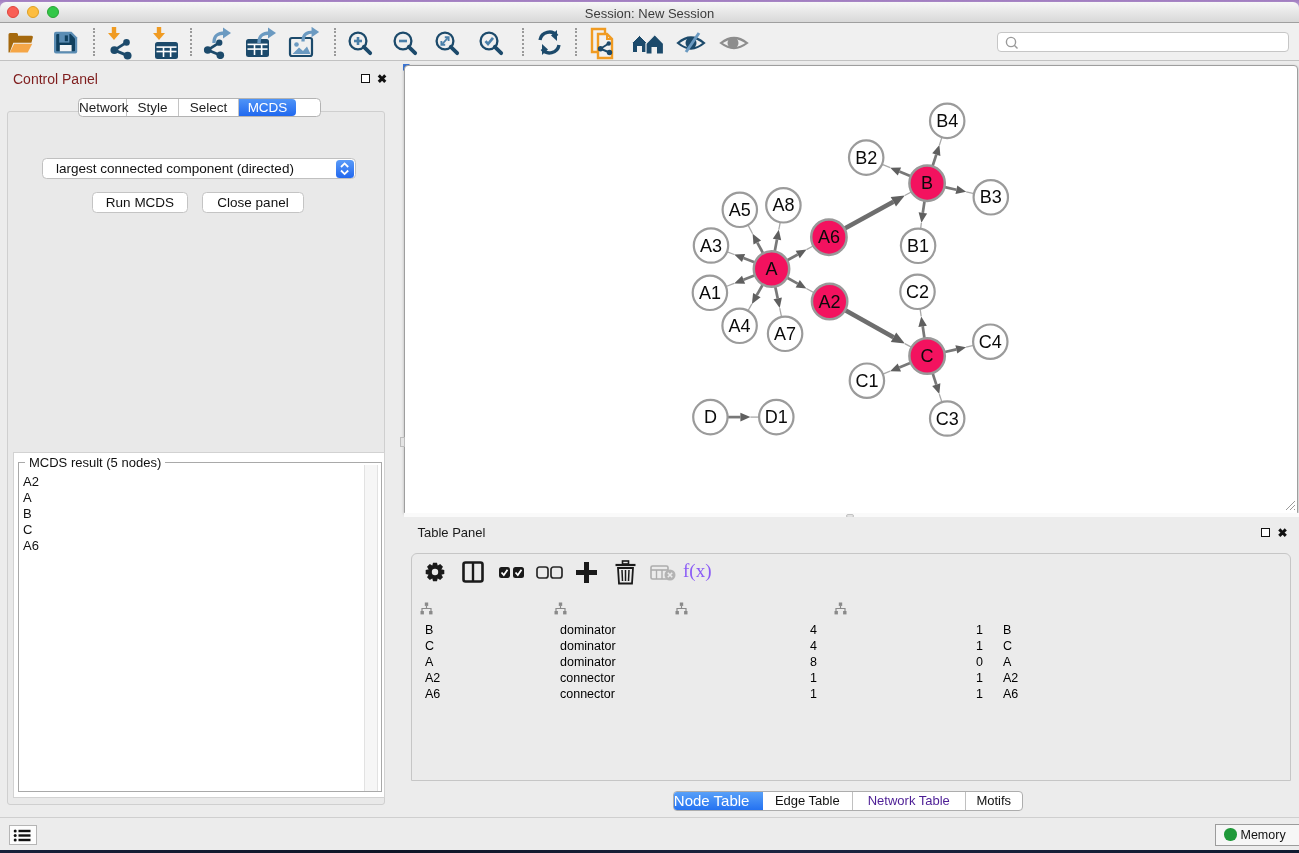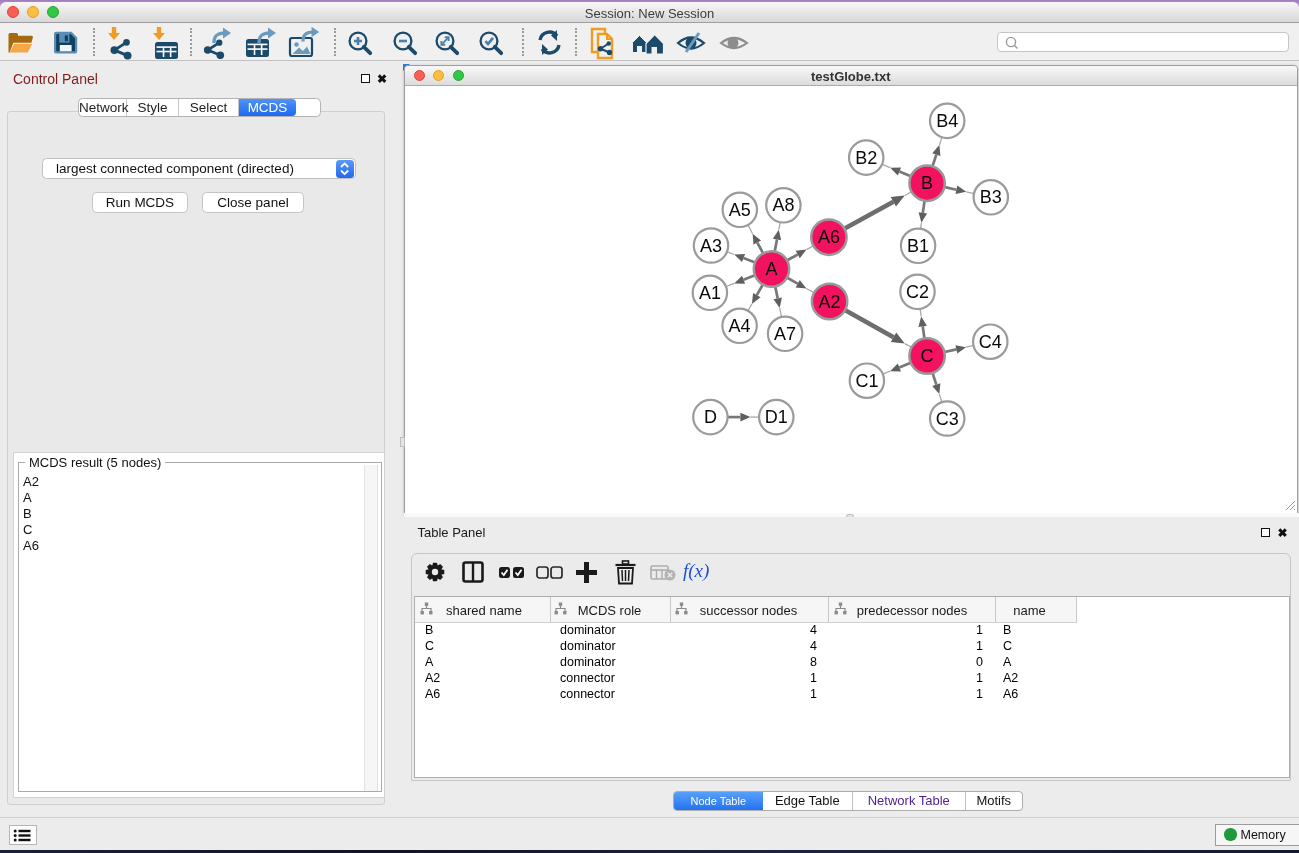--- a/index.html
+++ b/index.html
@@ -199,26 +199,20 @@
       <div class="li" style="top:59px">C</div>
       <div class="li" style="top:75px">A6</div>
       <div id="vscroll"></div>
     </div>
   </div>
 </div>
 <svg class="abs" style="left:402.8px;top:63.8px" width="7" height="7" viewBox="0 0 7 7">
     <path d="M0 0 L7 0 L0 7 Z" fill="#3b76d6"></path>
   </svg>
 <div class="abs" id="netwin">
-  <div id="nw-title">
-    <div class="tl" style="left:9px;top:4px;width:11px;height:11px;background:#f95f56;border:0.5px solid #df443c"></div>
-    <div class="tl" style="left:28.5px;top:4px;width:11px;height:11px;background:#fdbd40;border:0.5px solid #dfa023"></div>
-    <div class="tl" style="left:48px;top:4px;width:11px;height:11px;background:#33c748;border:0.5px solid #2aa334"></div>
-    <div id="nw-text">testGlobe.txt</div>
-  </div>
   <div id="canvas">
       <svg width="894.5" height="427.0" viewBox="0 0 894.5 427.0" style="position:absolute;left:0;top:0">
         <line x1="347.6" y1="146.7" x2="342.4" y2="136.9" stroke="#a8a8a8" stroke-width="1.3"></line>
         <line x1="358.5" y1="167.0" x2="352.3" y2="155.6" stroke="#787878" stroke-width="2.7"></line>
         <polygon points="347.6,146.7 356.1,153.5 348.5,157.6" fill="#5f5f5f"></polygon>
         <line x1="373.8" y1="142.7" x2="375.5" y2="134.0" stroke="#a8a8a8" stroke-width="1.3"></line>
         <line x1="369.6" y1="165.3" x2="372.0" y2="152.5" stroke="#787878" stroke-width="2.7"></line>
         <polygon points="373.8,142.7 376.2,153.3 367.8,151.7" fill="#5f5f5f"></polygon>
         <line x1="329.2" y1="167.5" x2="320.9" y2="164.3" stroke="#a8a8a8" stroke-width="1.3"></line>
         <line x1="350.7" y1="175.8" x2="338.5" y2="171.1" stroke="#787878" stroke-width="2.7"></line>
@@ -320,33 +314,20 @@
     </svg>
   <div style="position:absolute;left:-5px;top:371px;width:5px;height:10px;background:#e4e4e4;border:1px solid #bdbdbd"></div>
 </div>
 <div class="abs" style="left:403.5px;top:513px;width:895.5px;height:5.5px;background:#fafafa"></div>
 <div class="abs" style="left:846px;top:513.5px;width:8px;height:4.5px;background:#e2e2e2;border:1px solid #c2c2c2;border-radius:2px"></div>
 <div class="abs" id="tpanel">
   <div style="position:absolute;left:14px;top:8px;font-size:13px;color:#1a1a1a">Table Panel</div>
   <div class="floatbox" style="left:857px;top:10.5px"></div>
   <div class="closex" style="left:874px;top:8.5px">✖</div>
   <div id="tp-box"></div>
-  <div id="ttable">
-    <div id="thead">
-      <div class="hdiv" style="left:135px"></div>
-      <div class="hdiv" style="left:254.5px"></div>
-      <div class="hdiv" style="left:413px"></div>
-      <div class="hdiv" style="left:580px"></div>
-      <div class="hlabel" style="left:21.5px;width:95px">shared name</div>
-      <div class="hlabel" style="left:147px;width:95px">MCDS role</div>
-      <div class="hlabel" style="left:267px;width:133px">successor nodes</div>
-      <div class="hlabel" style="left:426px;width:142px">predecessor nodes</div>
-      <div class="hlabel" style="left:573.5px;width:82px">name</div>
-    </div>
-  </div>
 </div>
 <svg style="position:absolute;left:423px;top:560px" width="24" height="24" viewBox="0 0 24 24">
     <path d="M 18.21 9.23 L 21.29 10.02 L 21.29 13.98 L 18.21 14.77 L 18.35 14.43 L 19.97 17.17 L 17.17 19.97 L 14.43 18.35 L 14.77 18.21 L 13.98 21.29 L 10.02 21.29 L 9.23 18.21 L 9.57 18.35 L 6.83 19.97 L 4.03 17.17 L 5.65 14.43 L 5.79 14.77 L 2.71 13.98 L 2.71 10.02 L 5.79 9.23 L 5.65 9.57 L 4.03 6.83 L 6.83 4.03 L 9.57 5.65 L 9.23 5.79 L 10.02 2.71 L 13.98 2.71 L 14.77 5.79 L 14.43 5.65 L 17.17 4.03 L 19.97 6.83 L 18.35 9.57 Z" fill="#1a1a1a"></path>
     <circle cx="12" cy="12" r="3.2" fill="#ebebeb"></circle>
   </svg>
 <svg style="position:absolute;left:462px;top:561px" width="22" height="22" viewBox="0 0 22 22">
     <rect x="1.5" y="1.5" width="19" height="19" rx="2" fill="none" stroke="#1a1a1a" stroke-width="2.6"></rect>
     <line x1="11" y1="2" x2="11" y2="20" stroke="#1a1a1a" stroke-width="2.4"></line>
   </svg>
 <svg style="position:absolute;left:498px;top:562px" width="30" height="22" viewBox="0 0 30 22">
@@ -372,21 +353,21 @@
     <line x1="15" y1="10" x2="14.5" y2="21" stroke="#1a1a1a" stroke-width="1.5"></line>
   </svg>
 <svg style="position:absolute;left:650px;top:565px" width="26" height="16" viewBox="0 0 26 16">
     <rect x="1" y="1" width="17" height="13" rx="1.5" fill="none" stroke="#adadad" stroke-width="1.6"></rect>
     <line x1="1" y1="5" x2="18" y2="5" stroke="#adadad" stroke-width="1.6"></line>
     <line x1="6.5" y1="5" x2="6.5" y2="14" stroke="#adadad" stroke-width="1.4"></line>
     <line x1="12" y1="5" x2="12" y2="14" stroke="#adadad" stroke-width="1.4"></line>
     <circle cx="20" cy="10" r="5.5" fill="#b3b3b3"></circle>
     <path d="M17.8 7.8 L22.2 12.2 M22.2 7.8 L17.8 12.2" stroke="#ebebeb" stroke-width="1.6"></path>
   </svg>
-<div class="abs" style="left:683px;top:560px;font-family:'Liberation Serif',serif;font-style:italic;font-size:19px;color:#1d4ed8">f(x)</div>
+<div class="abs" style="left:683px;top:560px;font-family:'Liberation Serif',serif;font-size:19px;color:#8b5cf6">f(x)</div>
 <svg style="position:absolute;left:420px;top:602px" width="13" height="13" viewBox="0 0 13 13">
     <rect x="4.8" y="0.5" width="3.4" height="3.4" fill="#8a8a8a"></rect>
     <path d="M6.5 4 L6.5 6.5 M2 9 L2 6.5 L11 6.5 L11 9" stroke="#8a8a8a" stroke-width="1.2" fill="none"></path>
     <rect x="0.5" y="9" width="3.4" height="3.4" fill="#8a8a8a"></rect>
     <rect x="9.1" y="9" width="3.4" height="3.4" fill="#8a8a8a"></rect>
   </svg>
 <svg style="position:absolute;left:554px;top:602px" width="13" height="13" viewBox="0 0 13 13">
     <rect x="4.8" y="0.5" width="3.4" height="3.4" fill="#8a8a8a"></rect>
     <path d="M6.5 4 L6.5 6.5 M2 9 L2 6.5 L11 6.5 L11 9" stroke="#8a8a8a" stroke-width="1.2" fill="none"></path>
     <rect x="0.5" y="9" width="3.4" height="3.4" fill="#8a8a8a"></rect>
@@ -433,21 +414,21 @@
     <span style="left:1003px">A2</span>
   </div>
 <div class="trow" style="top:686px">
     <span style="left:425px">A6</span>
     <span style="left:560px">connector</span>
     <span style="left:668px;width:149px;text-align:right">1</span>
     <span style="left:827px;width:156px;text-align:right">1</span>
     <span style="left:1003px">A6</span>
   </div>
 <div class="abs" style="left:672.8px;top:791px;height:19.5px;display:flex;background:#fff;border:1px solid #adadad;border-radius:4px">
-  <div style="width:89px;font-size:11px;text-align:center;line-height:18.5px;color:#fff;background:linear-gradient(#58a0f8,#2472f1);border-radius:3px 0 0 3px">Node Table</div>
+  <div style="width:89px;font-size:15px;line-height:18.5px;color:#fff;background:linear-gradient(#58a0f8,#2472f1);border-radius:3px 0 0 3px">Node Table</div>
   <div style="width:90px;font-size:13px;text-align:center;line-height:18.5px;color:#111;border-right:1px solid #c0c0c0">Edge Table</div>
   <div style="width:113px;font-size:13px;text-align:center;line-height:18.5px;color:#4c1d95;border-right:1px solid #c0c0c0">Network Table</div>
   <div style="width:56px;font-size:13px;text-align:center;line-height:18.5px;color:#111">Motifs</div>
 </div>
 <div class="abs" id="statusbar">
   <div id="listbtn">
       <svg width="20" height="16" viewBox="0 0 20 16" style="position:absolute;left:3px;top:1.5px">
         <circle cx="2.2" cy="3" r="1.5" fill="#111"></circle>
         <circle cx="2.2" cy="7.5" r="1.5" fill="#111"></circle>
         <circle cx="2.2" cy="12" r="1.5" fill="#111"></circle>

